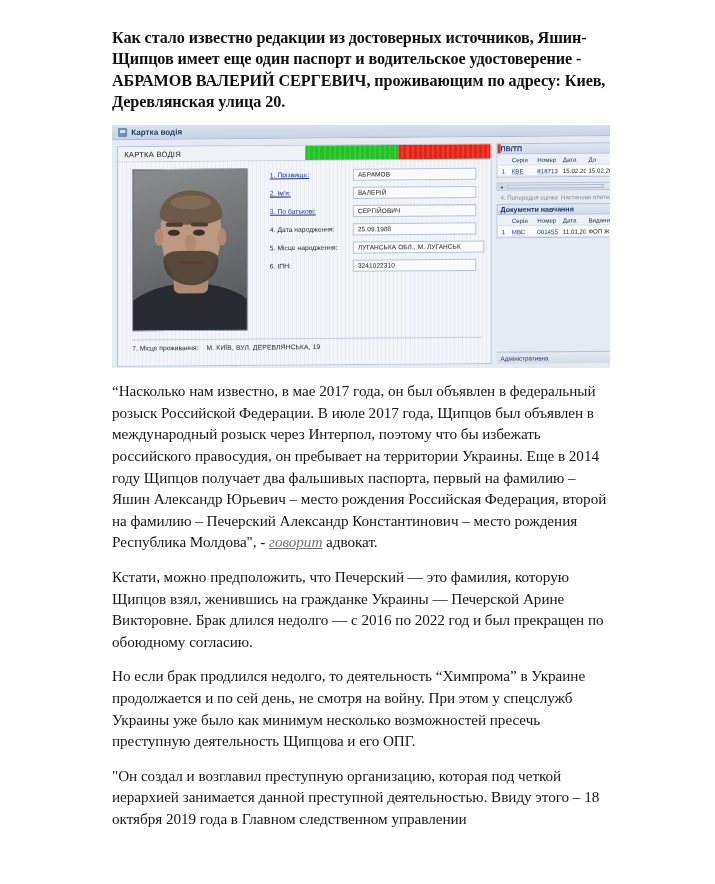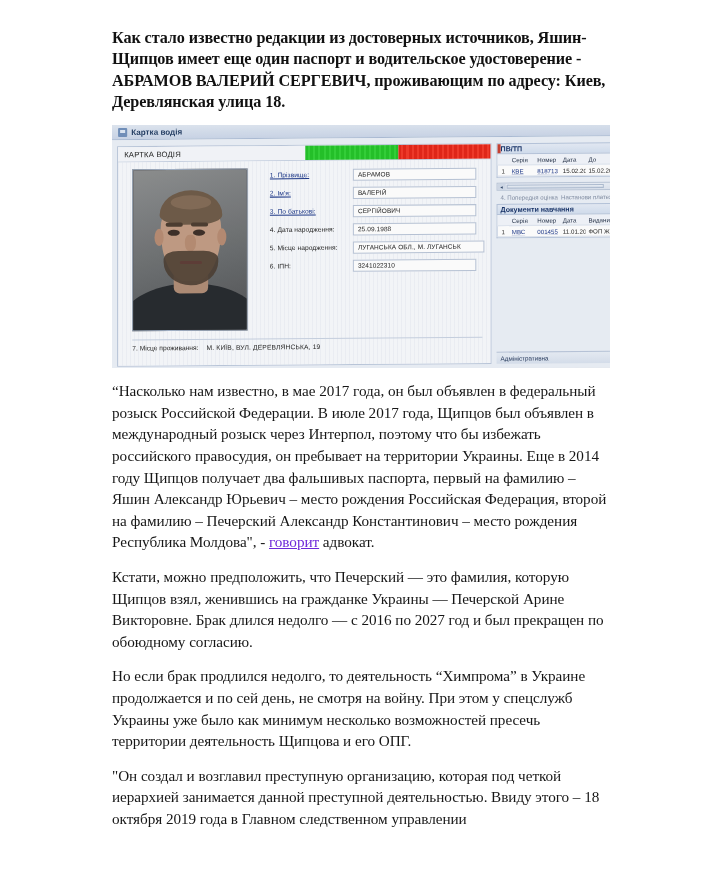--- a/index.html
+++ b/index.html
@@ -391,30 +391,31 @@
   .para {
     font-size: 15.2px;
     line-height: 21.6px;
     margin: 0 0 13px 0;
     color: #161616;
     text-align: left;
     letter-spacing: -0.05px;
   }
   .para:last-child { margin-bottom: 0; }
   .lnk-inline {
-    color: #6d28d9;
+    color: #737373;
     text-decoration: underline;
+    font-style: italic;
   }
 </style>
 </head>
 <body>
 
 <div class="page">
 
-  <h1 class="headline">Как стало известно редакции из достоверных источников, Яшин-Щипцов имеет еще один паспорт и водительское удостоверение - АБРАМОВ ВАЛЕРИЙ СЕРГЕВИЧ, проживающим по адресу: Киев, Деревлянская улица 18.</h1>
+  <h1 class="headline">Как стало известно редакции из достоверных источников, Яшин-Щипцов имеет еще один паспорт и водительское удостоверение - АБРАМОВ ВАЛЕРИЙ СЕРГЕВИЧ, проживающим по адресу: Киев, Деревлянская улица 20.</h1>
 
   <div class="card-figure">
     <div class="card-inner">
 
       <div class="app-titlebar">
         <span class="tb-icon"></span>
         <span class="tb-title">Картка водія</span>
       </div>
 
       <div class="app-body">
@@ -536,17 +537,17 @@
             <span>Адміністративна</span>
           </div>
 
         </div>
 
       </div>
     </div>
   </div>
 
   <p class="para" id="p1"><span>“Насколько нам известно, в мае 2017 года, он был объявлен в федеральный розыск Российской Федерации. В июле 2017 года, Щипцов был объявлен в международный розыск через Интерпол, поэтому что бы избежать российского правосудия, он пребывает на территории Украины. Еще в 2014 году Щипцов получает два фальшивых паспорта, первый на фамилию – Яшин Александр Юрьевич – место рождения Российская Федерация, второй на фамилию – Печерский Александр Константинович – место рождения Республика Молдова", - </span><a class="lnk-inline" href="#">говорит</a><span> адвокат.</span></p>
-  <p class="para" id="p2"><span>Кстати, можно предположить, что Печерский — это фамилия, которую Щипцов взял, женившись на гражданке Украины — Печерской Арине Викторовне. Брак длился недолго — с 2016 по 2027 год и был прекращен по обоюдному согласию.</span></p>
-  <p class="para" id="p3"><span>Но если брак продлился недолго, то деятельность “Химпрома” в Украине продолжается и по сей день, не смотря на войну. При этом у спецслужб Украины уже было как минимум несколько возможностей пресечь территории деятельность Щипцова и его ОПГ.</span></p>
+  <p class="para" id="p2"><span>Кстати, можно предположить, что Печерский — это фамилия, которую Щипцов взял, женившись на гражданке Украины — Печерской Арине Викторовне. Брак длился недолго — с 2016 по 2022 год и был прекращен по обоюдному согласию.</span></p>
+  <p class="para" id="p3"><span>Но если брак продлился недолго, то деятельность “Химпрома” в Украине продолжается и по сей день, не смотря на войну. При этом у спецслужб Украины уже было как минимум несколько возможностей пресечь преступную деятельность Щипцова и его ОПГ.</span></p>
   <p class="para" id="p5"><span>"Он создал и возглавил преступную организацию, которая под четкой иерархией занимается данной преступной деятельностью. Ввиду этого – 18 октября 2019 года в Главном следственном управлении</span></p>
 
 </div>
 
 </body></html>

